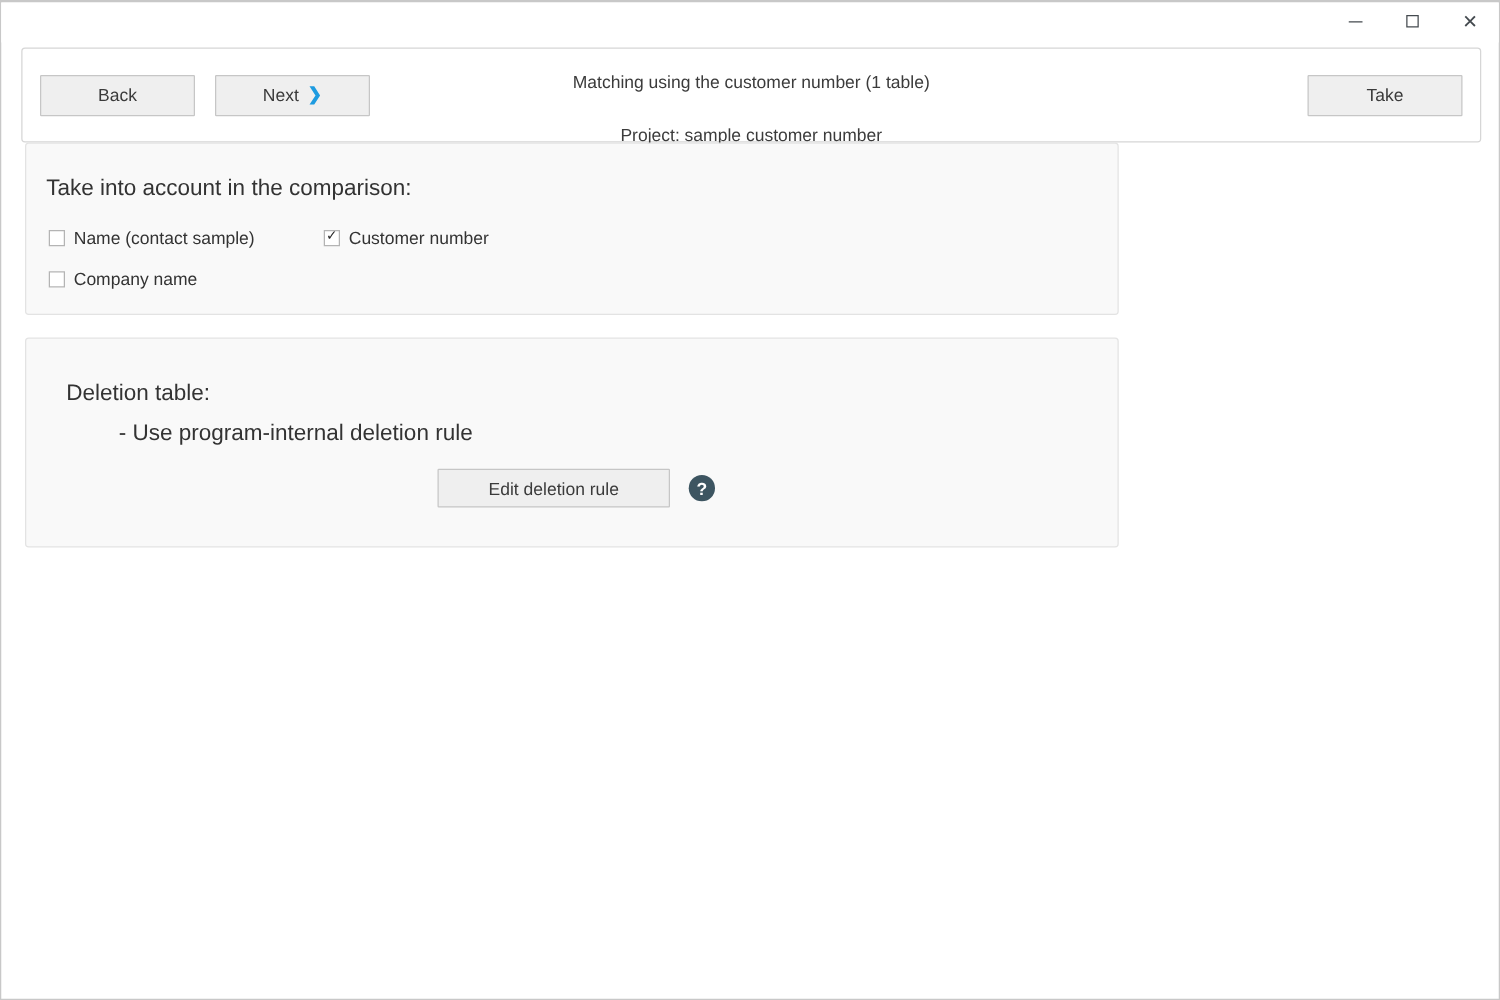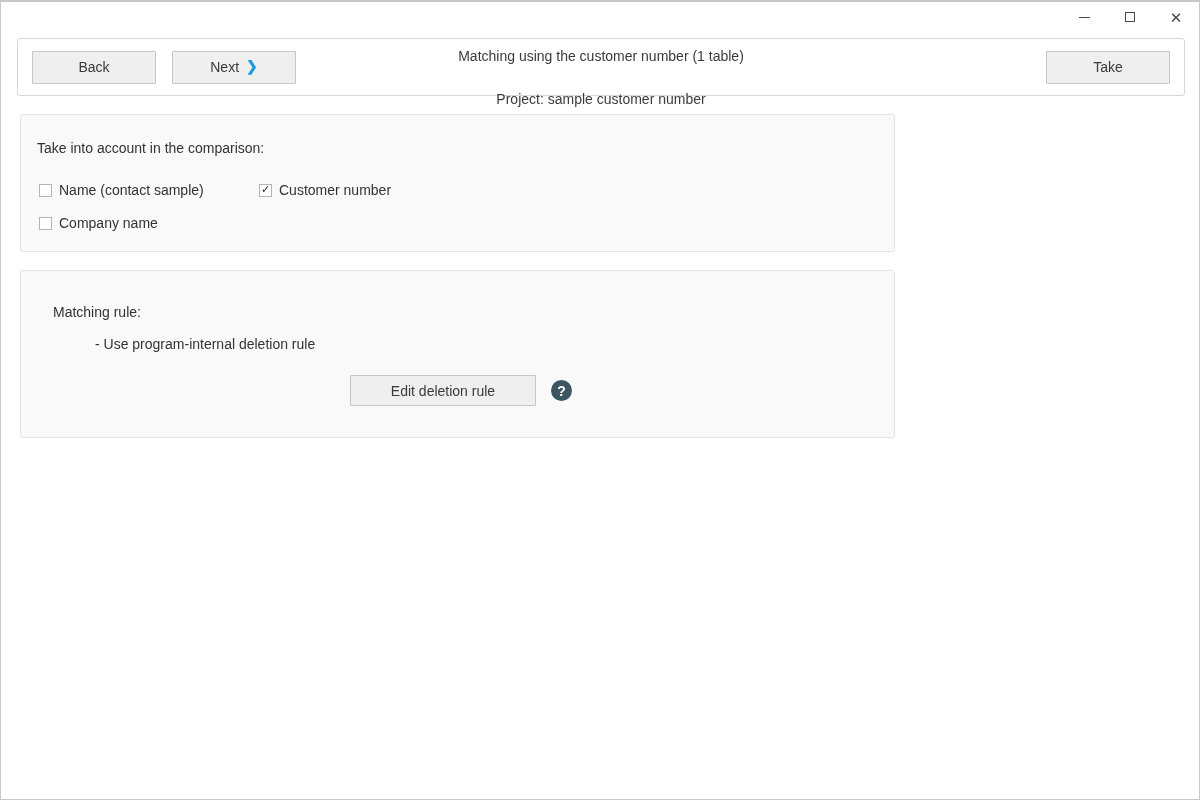--- a/index.html
+++ b/index.html
@@ -71,21 +71,21 @@
     font-family: "Liberation Sans", sans-serif;
     color: #444a4f;
   }
 
   
   .toolbar {
     position: absolute;
     left: 16px;
     top: 36px;
     width: 1168px;
-    height: 58px;
+    height: 76px;
     background: #ffffff;
     border: 1px solid #d6d6d6;
     border-radius: 3px;
     display: flex;
     align-items: center;
   }
 
   .btn {
     background: #efefef;
     border: 1px solid #c6c6c6;
@@ -155,21 +155,21 @@
     height: 138px;
   }
 
   .panel-deletion {
     top: 268px;
     height: 168px;
   }
 
   .panel-label {
     position: absolute;
-    font-size: 14px;
+    font-size: 18px;
     color: #333333;
   }
 
   .comparison-title {
     left: 16px;
     top: 25px;
   }
 
   .checkbox-row {
     position: absolute;
@@ -301,21 +301,21 @@
     <div class="checkbox-row cb-customer">
       <span class="checkbox checked">
         <span class="tick">✓</span>
       </span>
       <span class="cb-text">Customer number</span>
     </div>
   </div>
 
   <div class="panel panel-deletion">
 
-    <div class="panel-label deletion-title">Matching rule:</div>
+    <div class="panel-label deletion-title">Deletion table:</div>
 
     <div class="panel-label deletion-rule">- Use program-internal deletion rule</div>
 
     <div class="edit-rule-row">
       <div class="btn btn-edit-rule">
         <span>Edit deletion rule</span>
       </div>
       <div class="help-icon">
         <span>?</span>
       </div>

